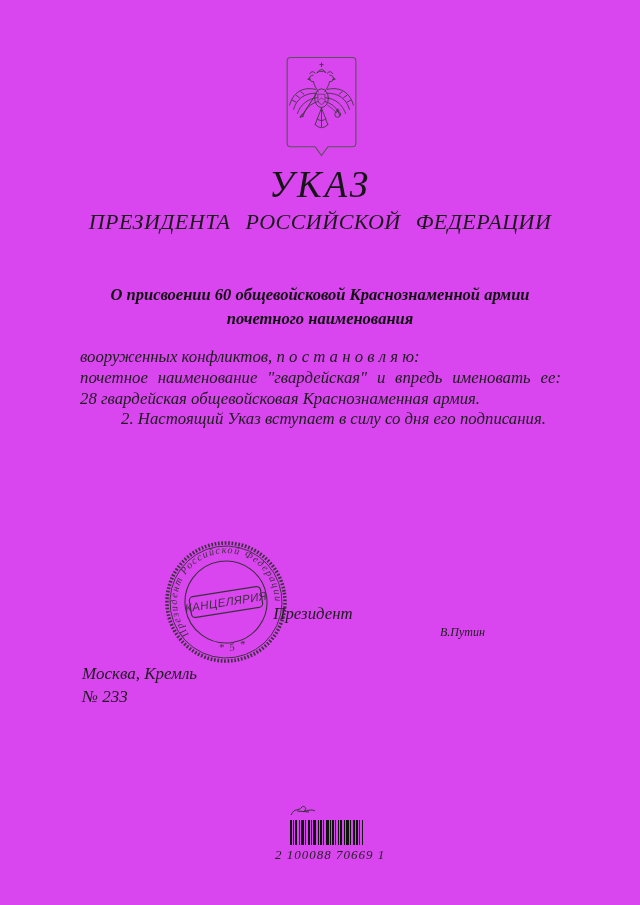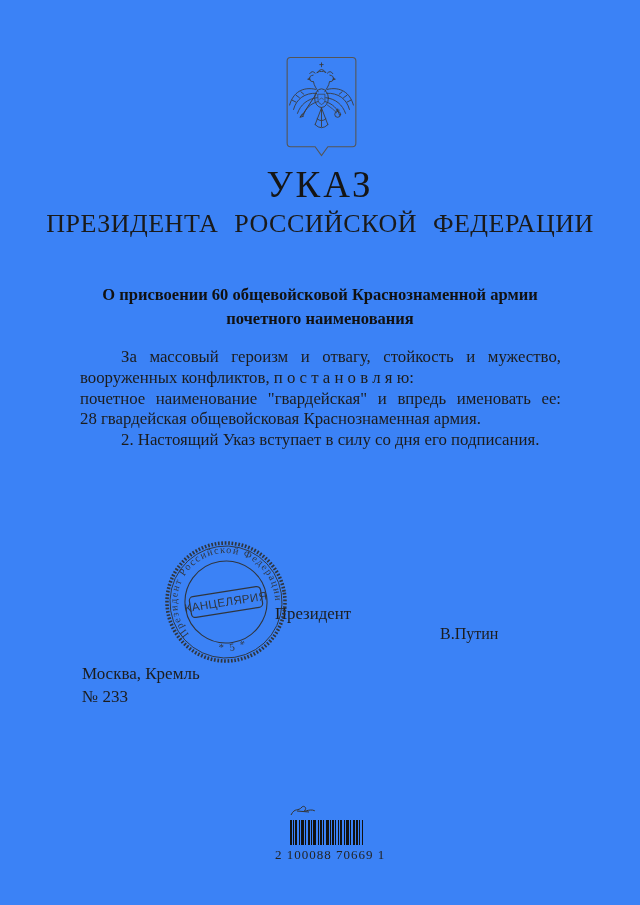--- a/index.html
+++ b/index.html
@@ -1,31 +1,32 @@
 <!DOCTYPE html>
 <html><head>
 <meta charset="utf-8">
 <style>
   html,body{margin:0;padding:0;background:#e8e8e8;}
   .page{
     position:relative;width:640px;height:905px;margin:0 auto;
-    background:#3b82f6;overflow:hidden;
+    background:#d946ef;overflow:hidden;
     font-family:"Liberation Serif","DejaVu Serif",serif;
     color:#1f1f1f;
+    font-style:italic;
   }
   
   .emblem{position:absolute;left:280px;top:54px;width:83px;height:106px;}
   
   .decree-title{
     position:absolute;left:0;top:163px;width:640px;text-align:center;
     font-size:37px;letter-spacing:3px;font-weight:400;color:#151515;
   }
   .decree-subtitle{
     position:absolute;left:0;top:209px;width:640px;text-align:center;
-    font-size:26px;letter-spacing:0.5px;word-spacing:9px;color:#1a1a1a;
+    font-size:22px;letter-spacing:0.5px;word-spacing:9px;color:#1a1a1a;
   }
   .subject{
     position:absolute;left:80px;top:283px;width:480px;text-align:center;
     font-weight:bold;font-size:16.5px;line-height:24px;color:#111;
   }
   
   .body-text{
     position:absolute;left:80px;top:347px;width:481px;
     font-size:16.8px;line-height:20.8px;color:#1c1c1c;
   }
@@ -36,21 +37,21 @@
   .stamp{
     position:absolute;left:160px;top:536px;width:132px;height:132px;
     transform:rotate(-9deg);opacity:0.92;z-index:5;
   }
   
   .sig-block{
     position:absolute;left:228px;top:603px;width:170px;text-align:center;
     font-size:16.8px;line-height:22px;color:#1c1c1c;
   }
   .sig-name{
-    position:absolute;left:440px;top:625px;font-size:16px;color:#1c1c1c;
+    position:absolute;left:440px;top:625px;font-size:12px;color:#1c1c1c;
   }
   
   .issue-block{
     position:absolute;left:82px;top:663px;
     font-size:17px;line-height:22.5px;color:#1c1c1c;
   }
   
   .barcode-block{position:absolute;left:275px;top:803px;width:112px;}
   .barcode-squiggle{position:absolute;left:12px;top:0;width:32px;height:15px;}
   .bars{position:absolute;left:15px;top:17px;height:25px;display:flex;align-items:stretch;}
@@ -105,21 +106,20 @@
 
   <div class="decree-title">УКАЗ</div>
   <div class="decree-subtitle">ПРЕЗИДЕНТА РОССИЙСКОЙ ФЕДЕРАЦИИ</div>
 
   <div class="subject">
     <div>О присвоении 60 общевойсковой Краснознаменной армии</div>
     <div>почетного наименования</div>
   </div>
 
   <div class="body-text">
-    <div class="line ind just">За массовый героизм и отвагу, стойкость и мужество,</div>
     <div class="line">вооруженных конфликтов, п о с т а н о в л я ю:</div>
     <div class="line just">почетное наименование "гвардейская" и впредь именовать ее:</div>
     <div class="line">28 гвардейская общевойсковая Краснознаменная армия.</div>
     <div class="line ind">2. Настоящий Указ вступает в силу со дня его подписания.</div>
   </div>
 
   <div class="stamp">
     <svg viewBox="-66 -66 132 132" width="132" height="132">
       <g fill="none" stroke="#2f2f2f">
         <circle r="59" stroke-width="3.6" stroke-dasharray="1.7 1.7"></circle>

